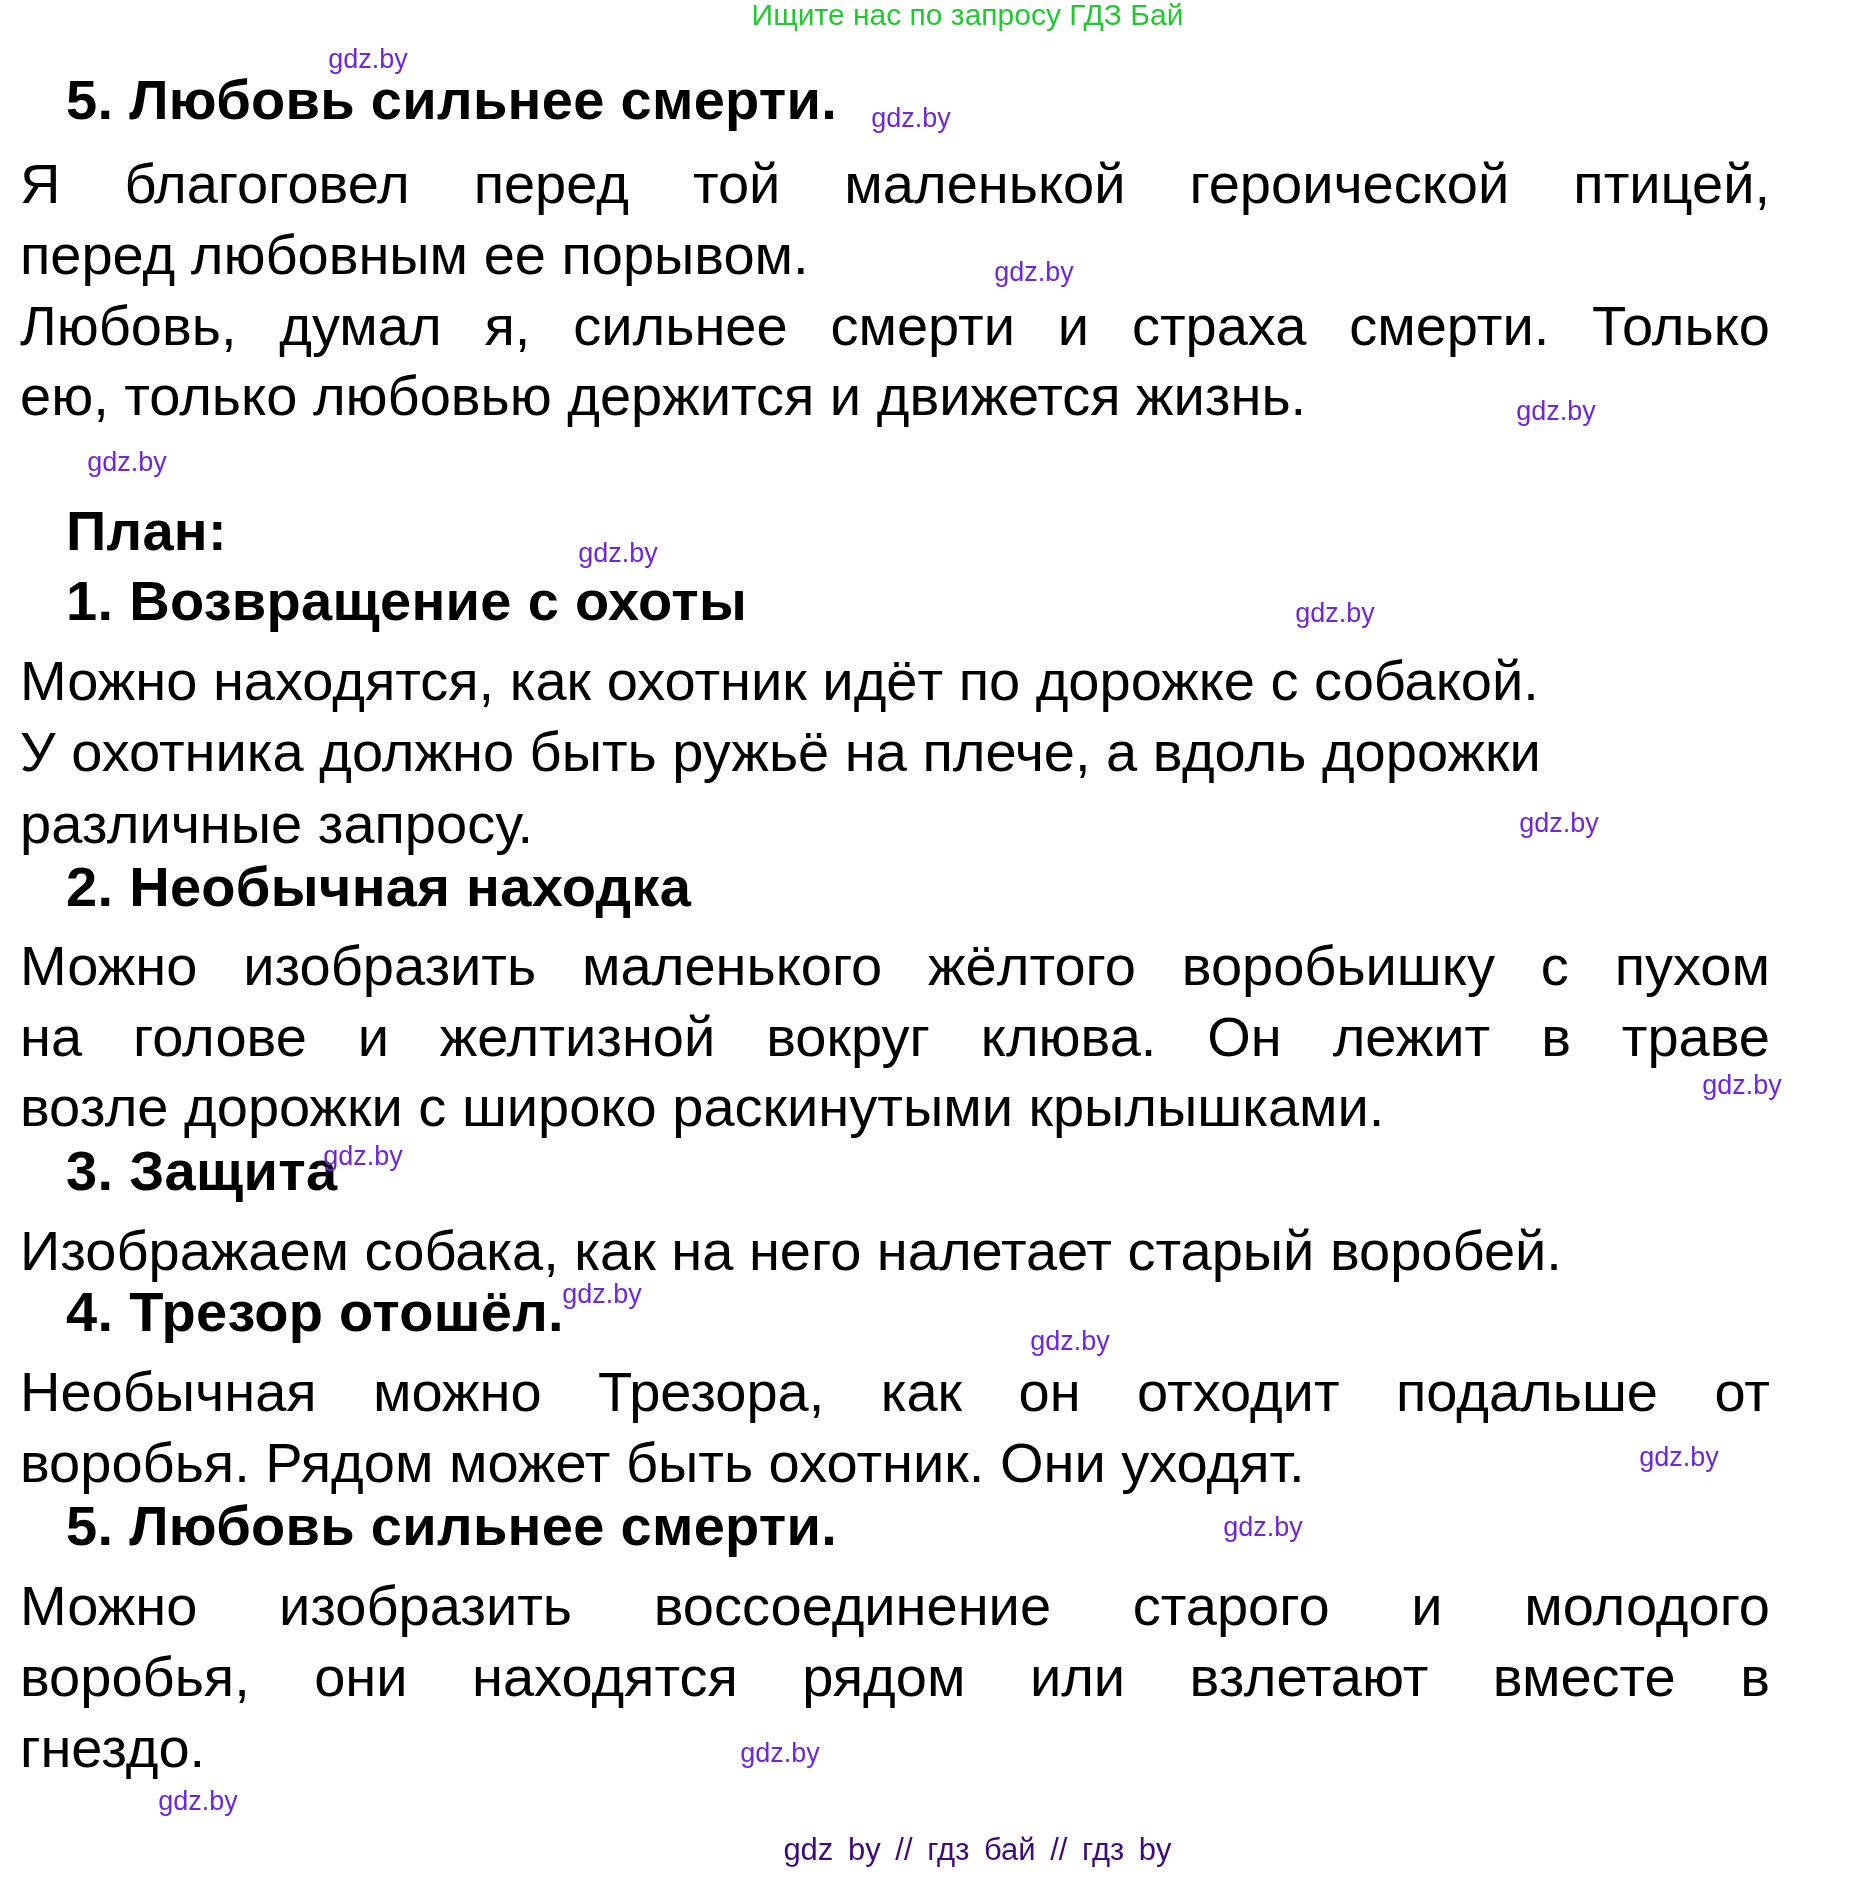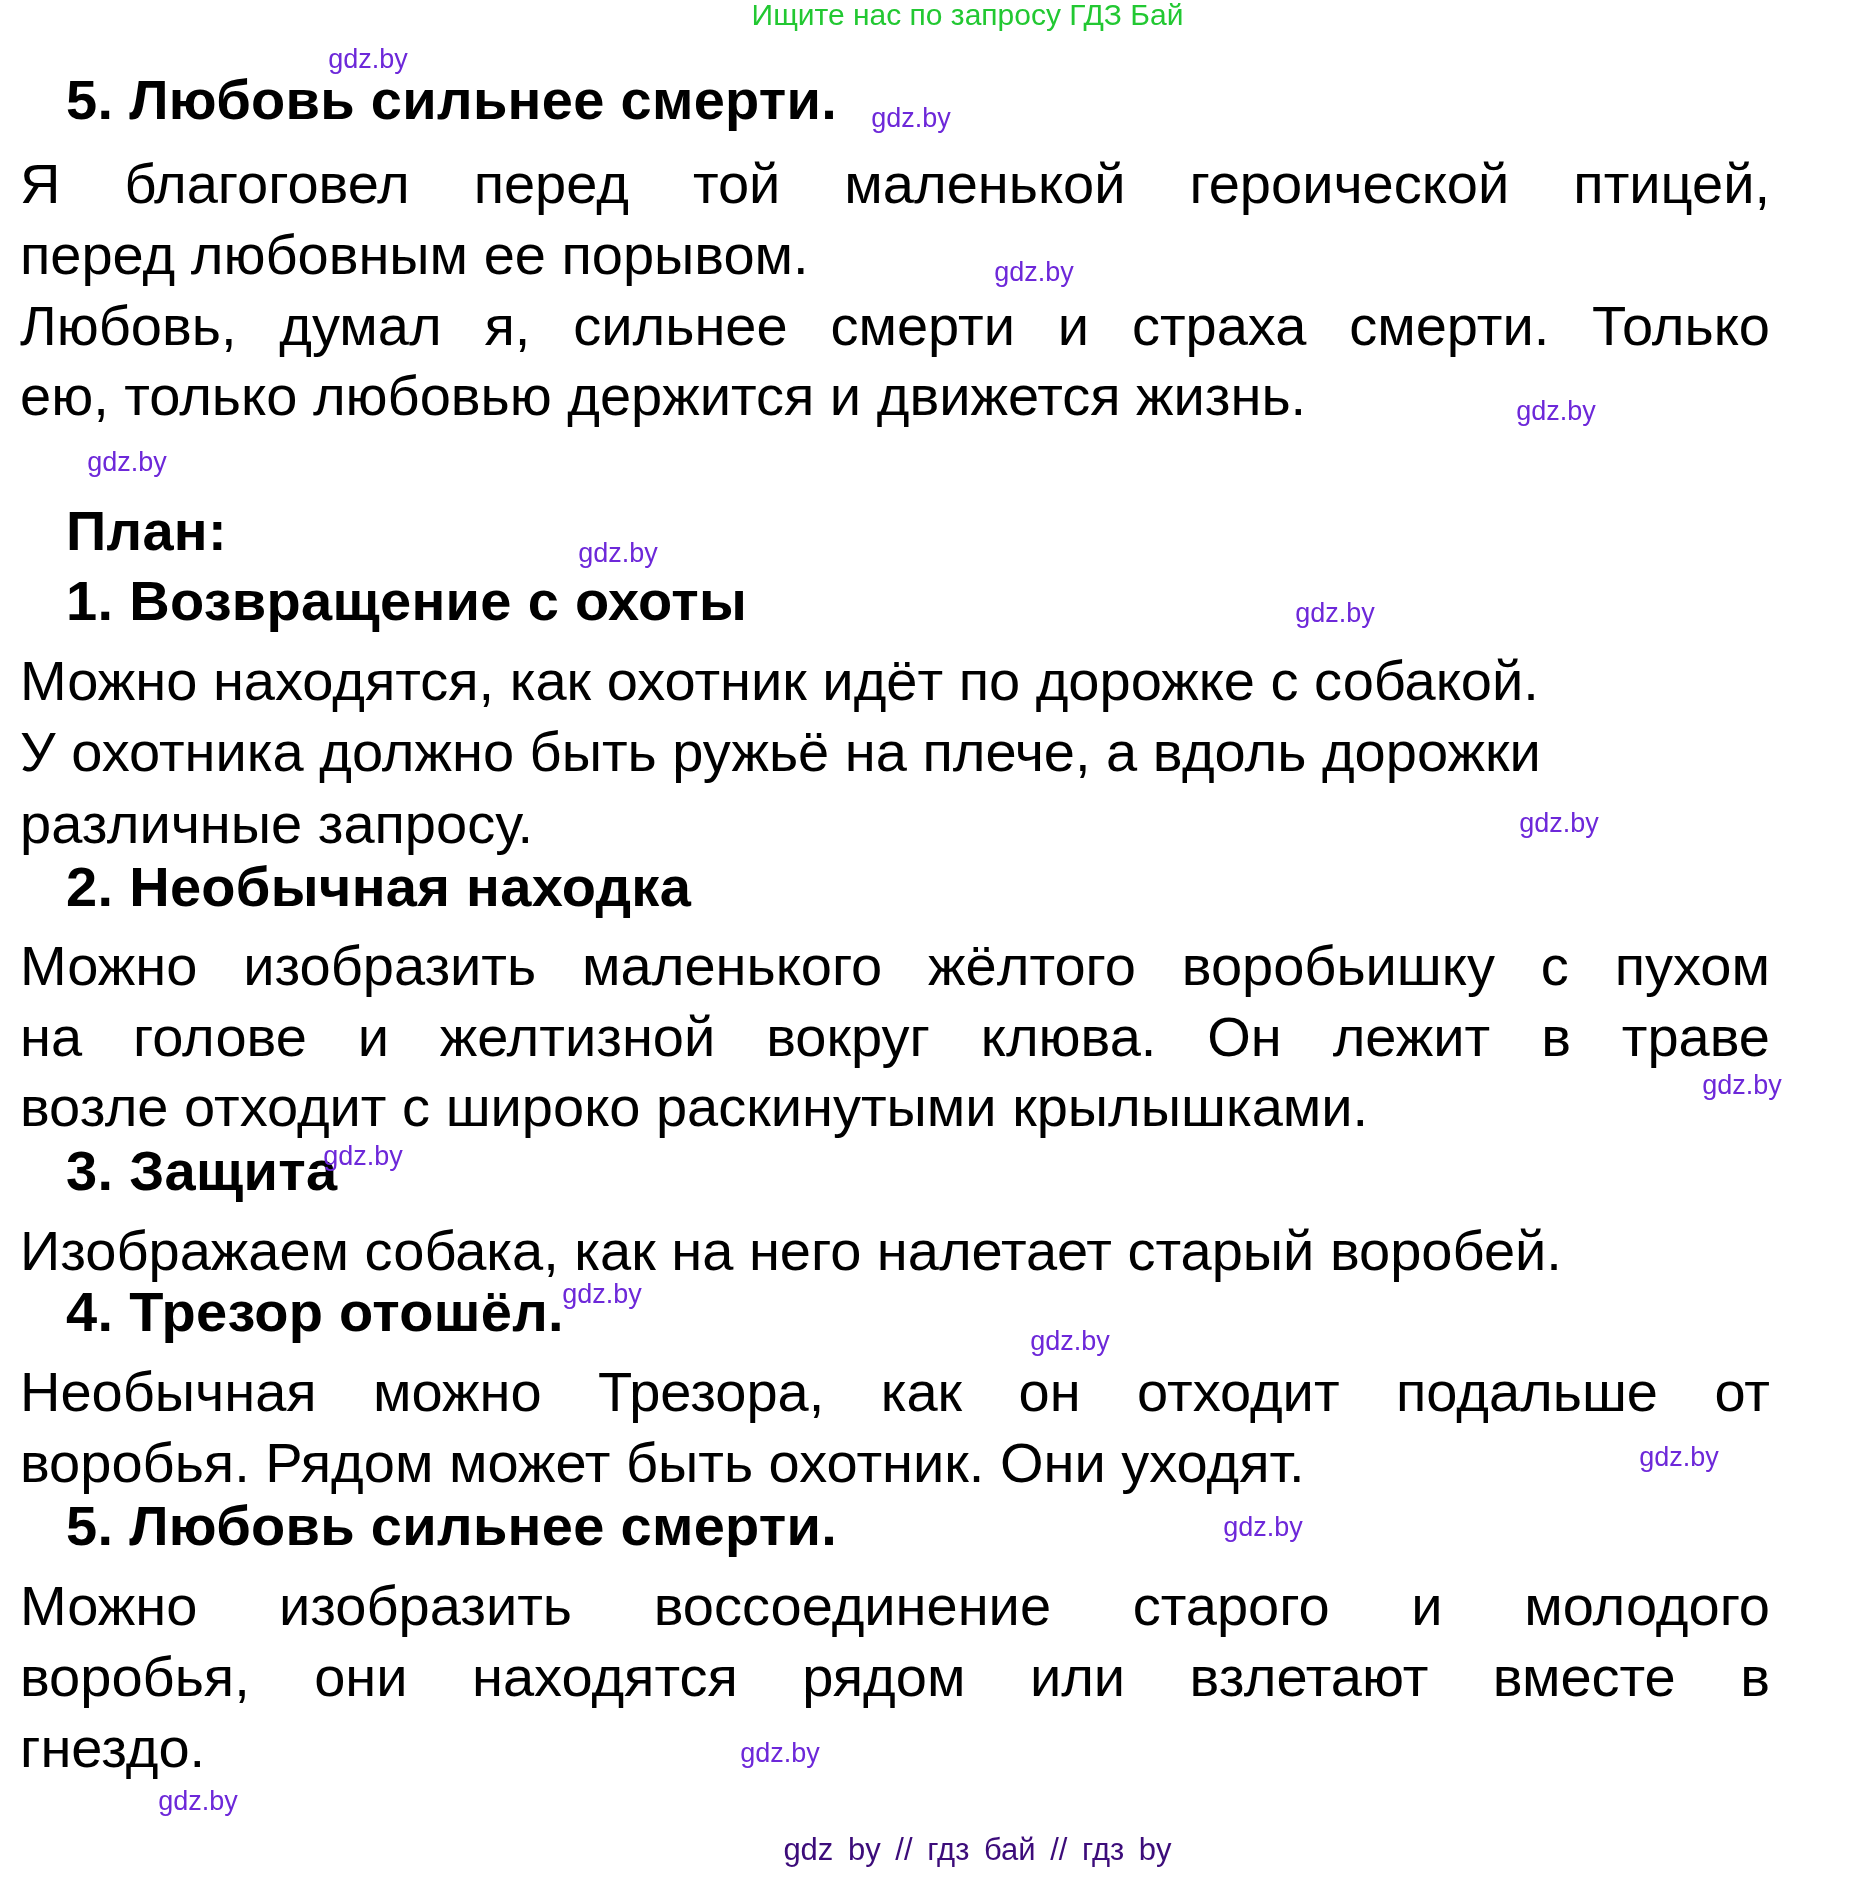--- a/index.html
+++ b/index.html
@@ -29,21 +29,21 @@
 <div class="abs heading" style="top:501px">План:</div>
 
 <div class="abs heading" style="top:571px">1. Возвращение с охоты</div>
 <div class="abs line" style="top:643px">Можно находятся, как охотник идёт по дорожке с собакой.</div>
 <div class="abs line" style="top:714px">У охотника должно быть ружьё на плече, а вдоль дорожки</div>
 <div class="abs line" style="top:786px">различные запросу.</div>
 
 <div class="abs heading" style="top:857px">2. Необычная находка</div>
 <div class="abs line justify" style="top:928px">Можно изобразить маленького жёлтого воробьишку с пухом</div>
 <div class="abs line justify" style="top:999px">на голове и желтизной вокруг клюва. Он лежит в траве</div>
-<div class="abs line" style="top:1069px">возле отходит с широко раскинутыми крылышками.</div>
+<div class="abs line" style="top:1069px">возле дорожки с широко раскинутыми крылышками.</div>
 
 <div class="abs heading" style="top:1141px">3. Защита</div>
 <div class="abs line" style="top:1213px">Изображаем собака, как на него налетает старый воробей.</div>
 
 <div class="abs heading" style="top:1282px">4. Трезор отошёл.</div>
 <div class="abs line justify" style="top:1354px">Необычная можно Трезора, как он отходит подальше от</div>
 <div class="abs line" style="top:1425px">воробья. Рядом может быть охотник. Они уходят.</div>
 
 <div class="abs heading" style="top:1496px">5. Любовь сильнее смерти.</div>
 <div class="abs line justify" style="top:1568px">Можно изобразить воссоединение старого и молодого</div>

